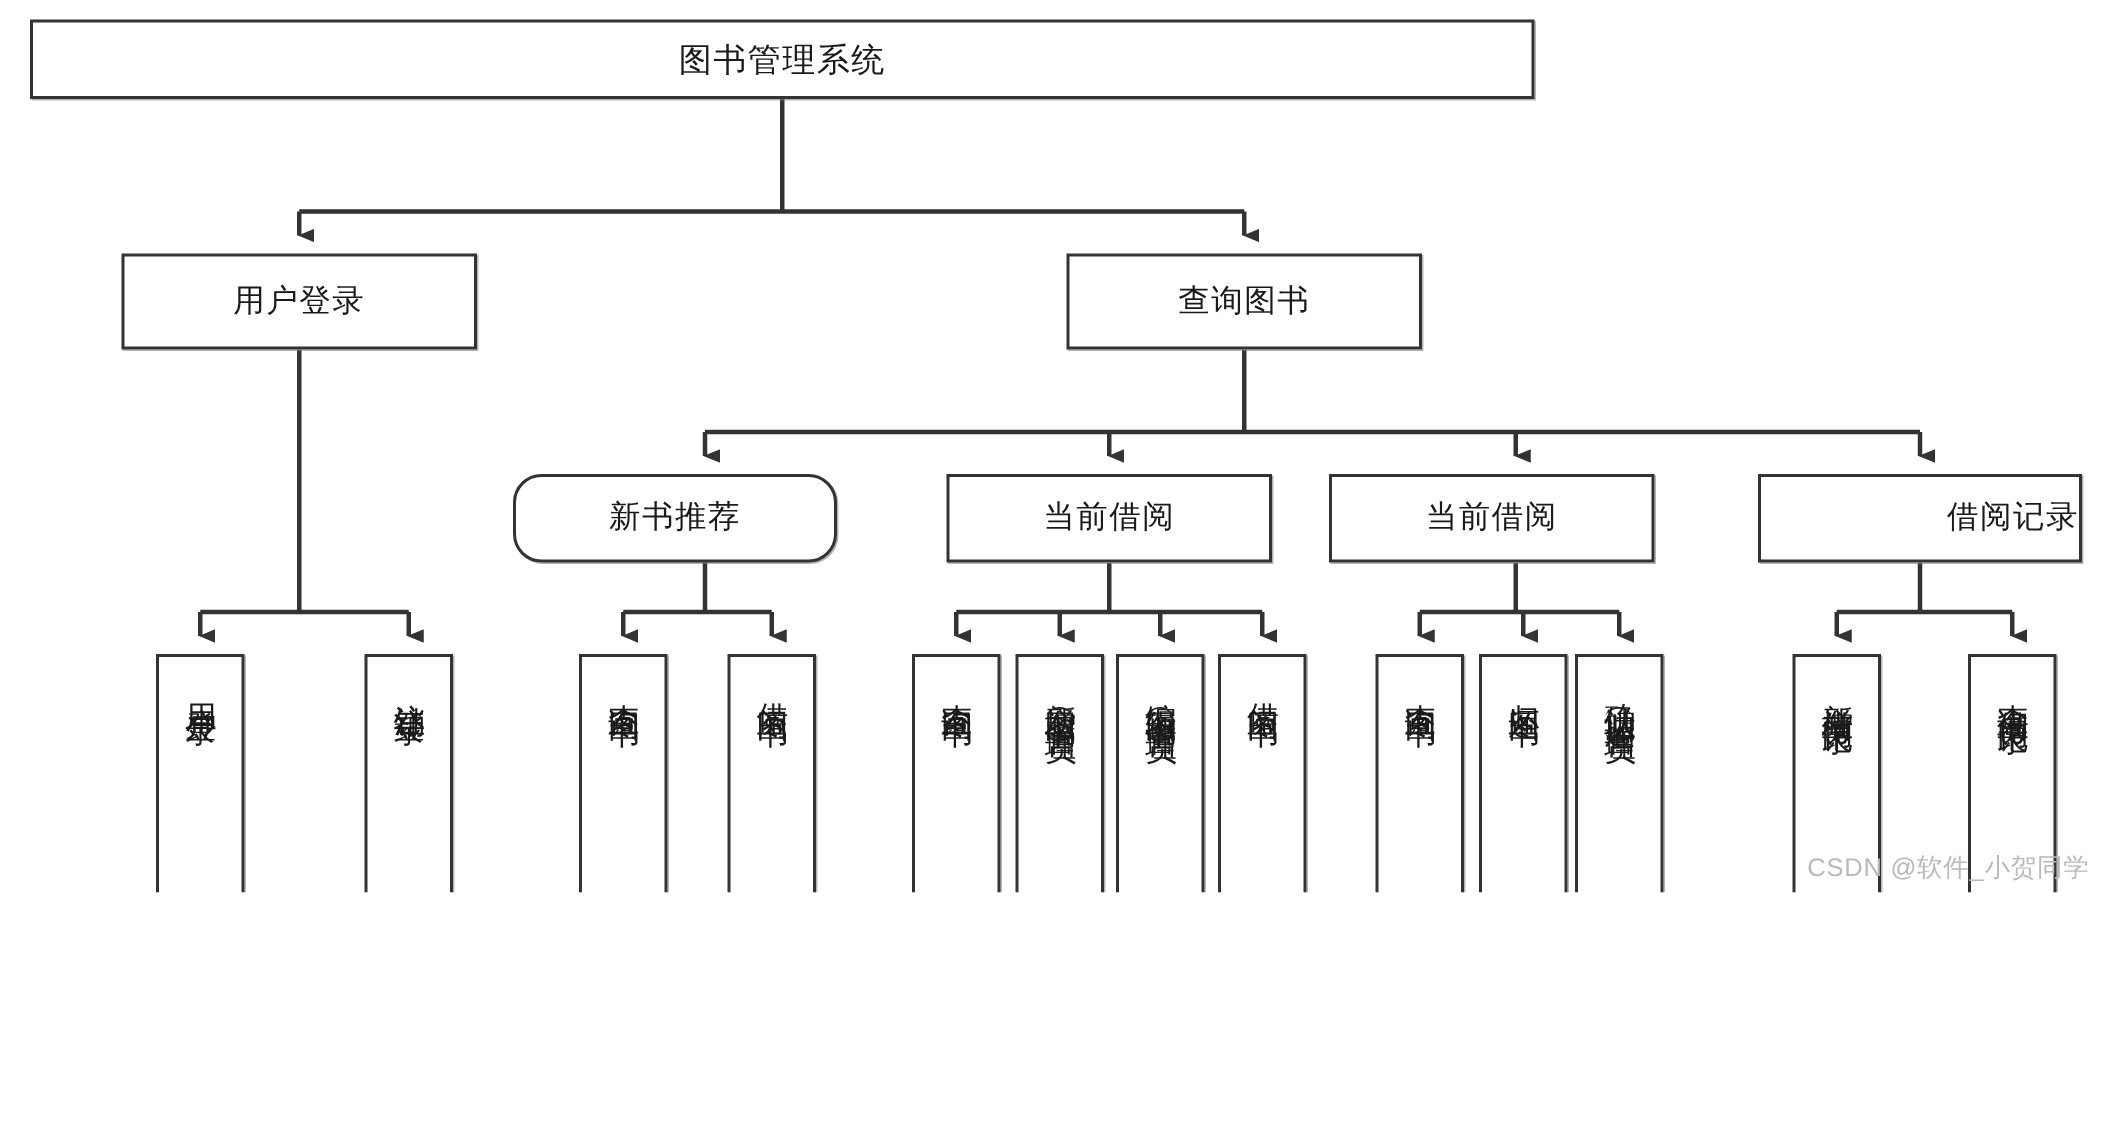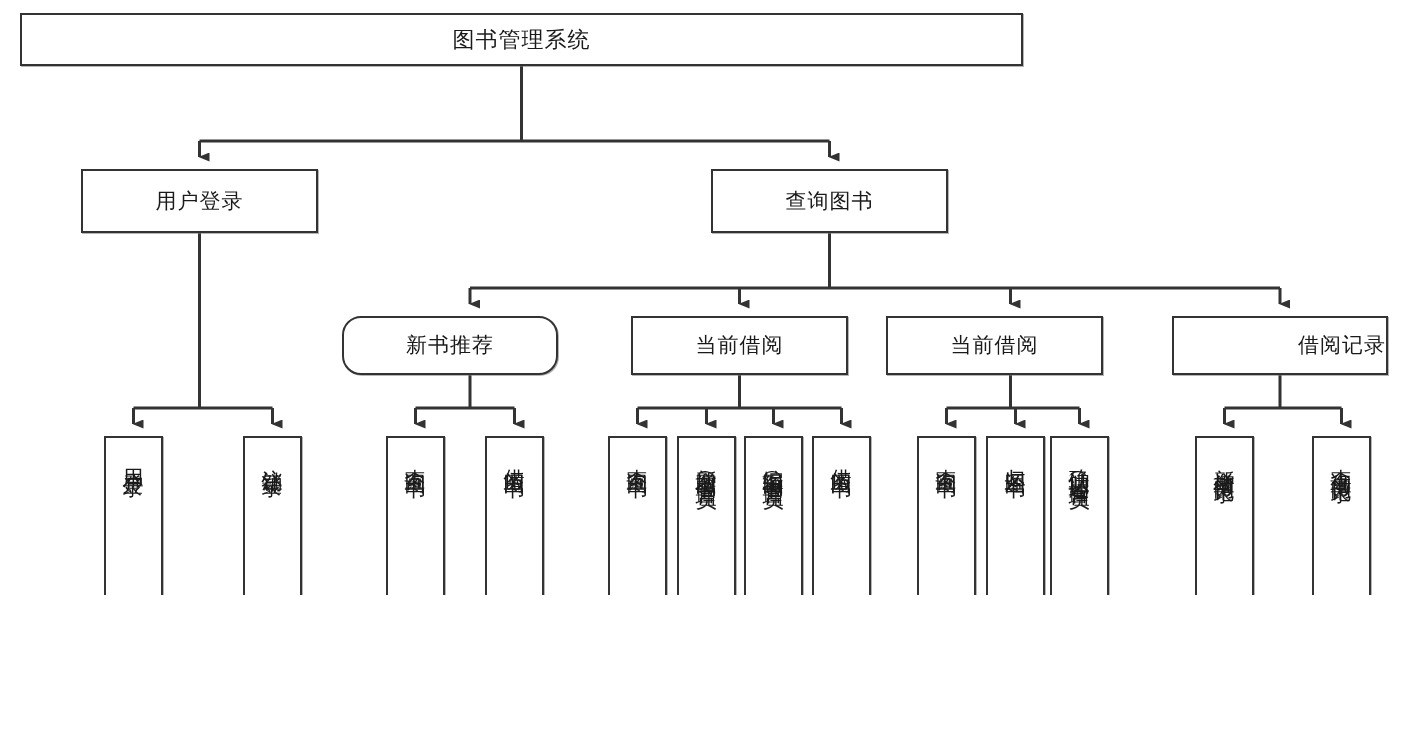--- a/index.html
+++ b/index.html
@@ -177,14 +177,15 @@
         <span class="node-label">确认归还（管理员）</span>
       </div>
       <div class="node vertical" style="left: 1195px; top: 436px; width: 59px; height: 297px;">
         <span class="node-label">新增借阅记录</span>
       </div>
       <div class="node vertical" style="left: 1312px; top: 436px; width: 59px; height: 297px;">
         <span class="node-label">查询借阅记录</span>
       </div>
     </div>
 
+  <div id="watermark">CSDN @软件_小贺同学</div>
 
 </div>
 
 </body></html>

